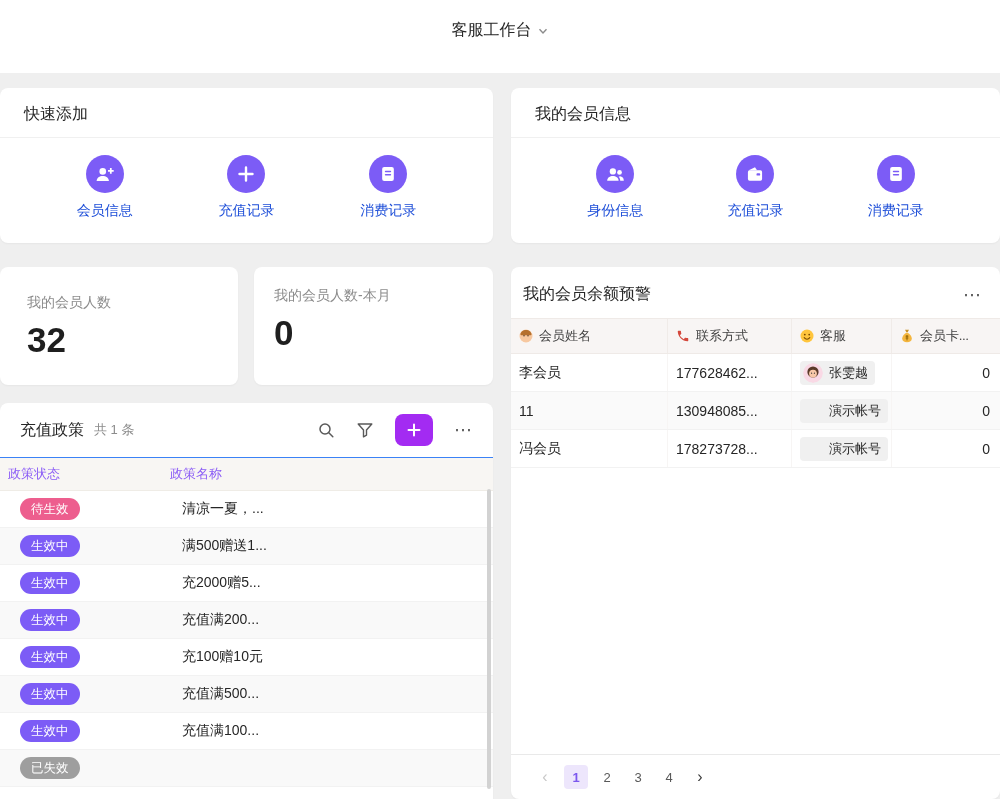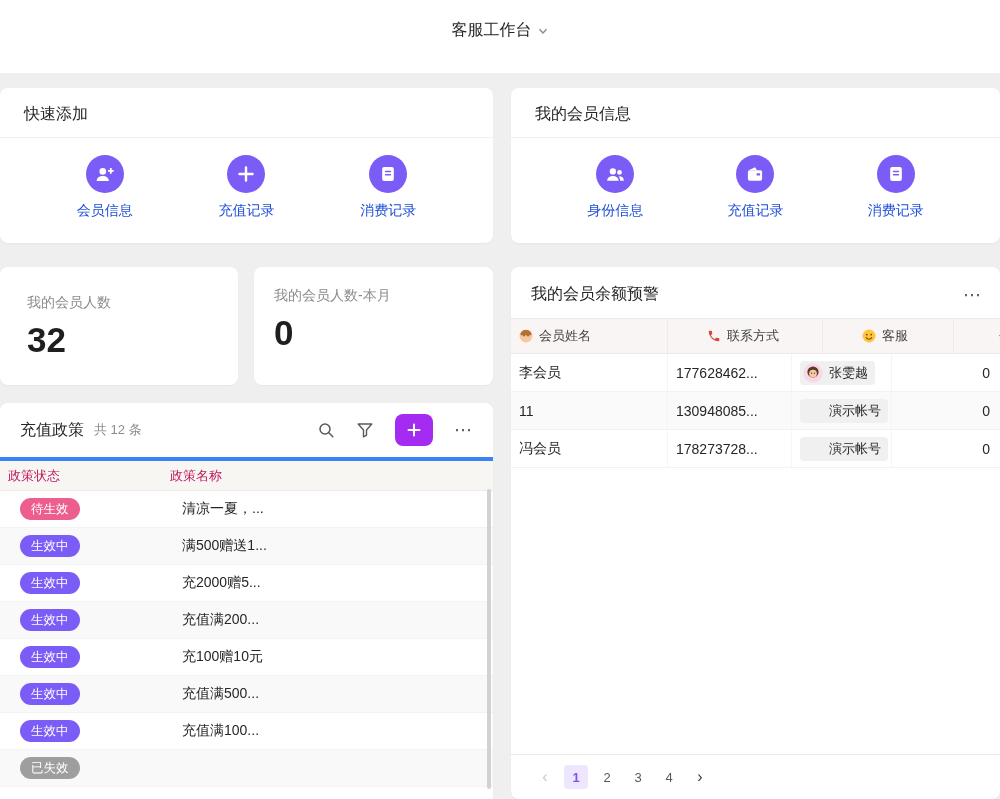--- a/index.html
+++ b/index.html
@@ -27,24 +27,24 @@
   .icon-label { margin-top:9px; font-size:14px; color:#1d4ed8; }
 
   
   #stat1 { left:0;     top:194px; width:238px; height:118px; padding:27px; }
   #stat2 { left:254px; top:194px; width:239px; height:118px; padding:20px; }
   .stat-label { font-size:14px; color:#8C8C8C; }
   .stat-value { margin-top:8px; font-size:35px; font-weight:700; color:#1F1F1F; }
 
   
   #balance { left:511px; top:194px; width:489px; height:532px; display:flex; flex-direction:column; overflow:hidden; }
-  .balance-header { display:flex; justify-content:space-between; align-items:center; padding:17px 18px 13px 20px; }
+  .balance-header { display:flex; justify-content:space-between; align-items:center; padding:17px 18px 13px 12px; }
   .more-btn { font-size:18px; color:#595959; letter-spacing:1px; cursor:pointer; line-height:1; }
   .b-grid { display:grid; grid-template-columns:157px 124px 100px 1fr; }
-  .b-thead { background:#F8F5F4; border-top:1px solid #EFEAE7; border-bottom:1px solid #EFEAE7; height:36px;gap:31px; }
+  .b-thead { background:#F8F5F4; border-top:1px solid #EFEAE7; border-bottom:1px solid #EFEAE7; height:36px; }
   .b-th { display:flex; align-items:center; gap:6px; padding:0 8px; font-size:13px; color:#424242; border-right:1px solid #F0EBE8; white-space:nowrap; overflow:hidden; }
   .b-th:last-child { border-right:none;font-family:Liberation Serif, serif; }
   .b-row { height:38px; border-bottom:1px solid #F2F2F2; align-items:center; font-size:14px; cursor:pointer; }
   .b-row:nth-child(even) { background:#FAFAFA; }
   .b-cell { padding:0 8px; white-space:nowrap; overflow:hidden; border-right:1px solid #F7F5F4; height:100%; display:flex; align-items:center; }
   .b-cell:last-child { border-right:none; justify-content:flex-end; padding-right:10px; }
   .agent-pill { display:inline-flex; align-items:center; gap:6px; background:#F0F0F0; border-radius:4px; padding:2px 7px 2px 3px; font-size:13px; color:#262626; }
   .avatar { width:20px; height:20px; border-radius:50%; flex:none; }
   .avatar.logo { background:conic-gradient(#4FC3F7,#9575CD,#F0629 2,#F06292,#FFB74D,#4FC3F7); border-radius:5px; }
   .b-spacer { flex:1; border-bottom:1px solid #E9E9E9; }
@@ -55,21 +55,21 @@
   .page-next { color:#3a3a3a; font-size:16px; }
 
   
   #policy { left:0; top:330px; width:493px; height:470px; display:flex; flex-direction:column; }
   .policy-header { display:flex; align-items:center; padding:11px 20px; }
   .policy-count { font-size:13px; color:#8C8C8C; margin-left:10px; }
   .tool-group { margin-left:auto; display:flex; align-items:center; gap:21px; }
   .tool-btn { display:flex; align-items:center; justify-content:center; cursor:pointer; }
   .plus-btn { width:38px; height:32px; border-radius:8px; background:#A32BF2; display:flex; align-items:center; justify-content:center; cursor:pointer; border:none; }
   .p-grid { display:grid; grid-template-columns:162px 1fr; }
-  .p-thead { background:#F8F6F3; border-top:4px solid #3b82f6; border-bottom:1px solid #EFECE6; height:34px; font-size:13px; color:#be185d; }
+  .p-thead { background:#F8F6F3; border-top:1px solid #3b82f6; border-bottom:1px solid #EFECE6; height:34px; font-size:13px; color:#8b5cf6; }
   .p-th { display:flex; align-items:center; padding-left:8px; }
   .p-row { height:37px; border-bottom:1px solid #F2F2F2; align-items:center; cursor:pointer; }
   .p-row:nth-child(even) { background:#F9F9F9; }
   .p-cell { padding-left:20px; font-size:14px; color:#262626; white-space:nowrap; overflow:hidden; display:flex; align-items:center; }
   .badge { display:inline-block; padding:3px 11px; border-radius:20px; font-size:12.5px; color:#fff; line-height:1.35; }
   .badge[data-type="pending"] { background:#ED5E8E; }
   .badge[data-type="active"]  { background:#7C5CF6; }
   .badge[data-type="expired"] { background:#9E9E9E; }
   .v-scrollbar { position:absolute; right:2px; top:86px; width:4px; height:300px; background:#D2D2D2; border-radius:2px; cursor:grab; }
 </style>
@@ -258,21 +258,21 @@
       <span class="page-btn">2</span>
       <span class="page-btn">3</span>
       <span class="page-btn">4</span>
       <span class="page-btn page-next">›</span>
     </div>
   </section>
 
   <section class="card" id="policy">
     <div class="policy-header">
       <span class="card-title">充值政策</span>
-      <span class="policy-count">共 12 条</span>
+      <span class="policy-count">共 1 条</span>
       <div class="tool-group">
         <span class="tool-btn">
           <svg width="18" height="18" viewBox="0 0 18 18">
               <circle cx="8" cy="8" r="5" fill="none" stroke="#595959" stroke-width="1.5"></circle>
               <line x1="11.8" y1="11.8" x2="15.8" y2="15.8" stroke="#595959" stroke-width="1.5" stroke-linecap="round"></line>
             </svg>
         </span>
         <span class="tool-btn">
           <svg width="18" height="18" viewBox="0 0 18 18">
               <path d="M2.2 3h13.6l-5.3 6v5.2l-3 1.6V9z" fill="none" stroke="#595959" stroke-width="1.4" stroke-linejoin="round"></path>

